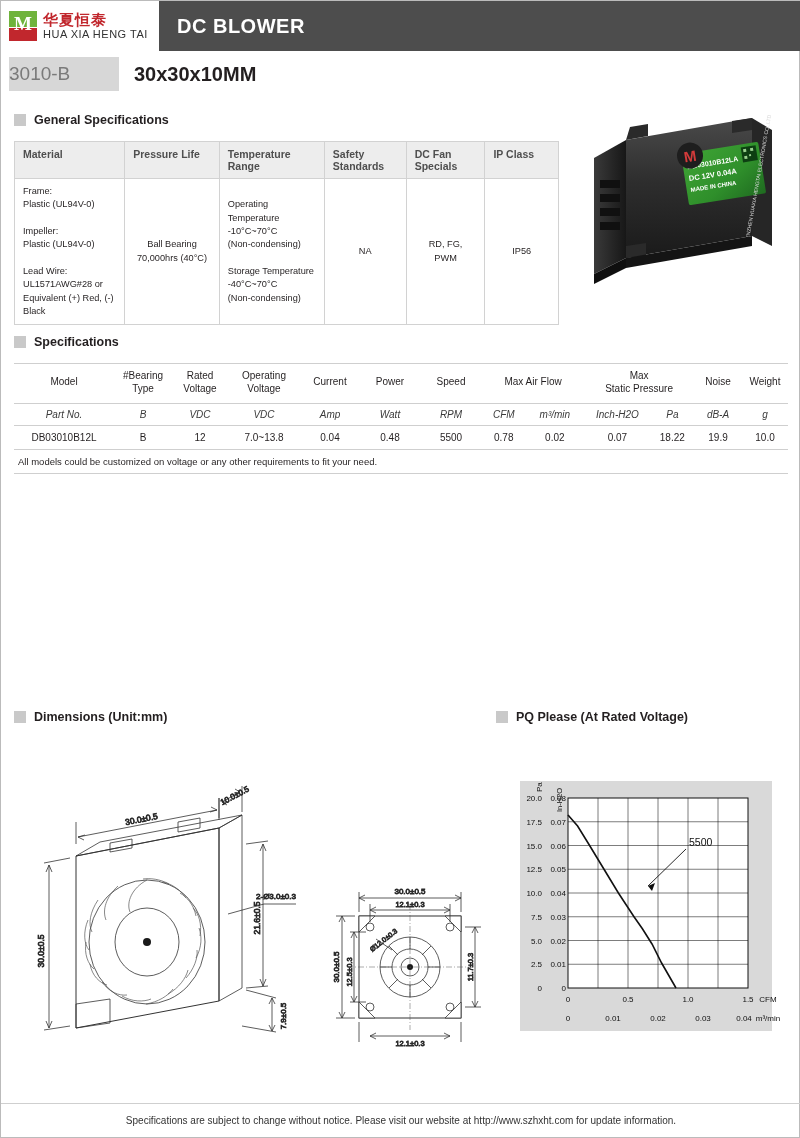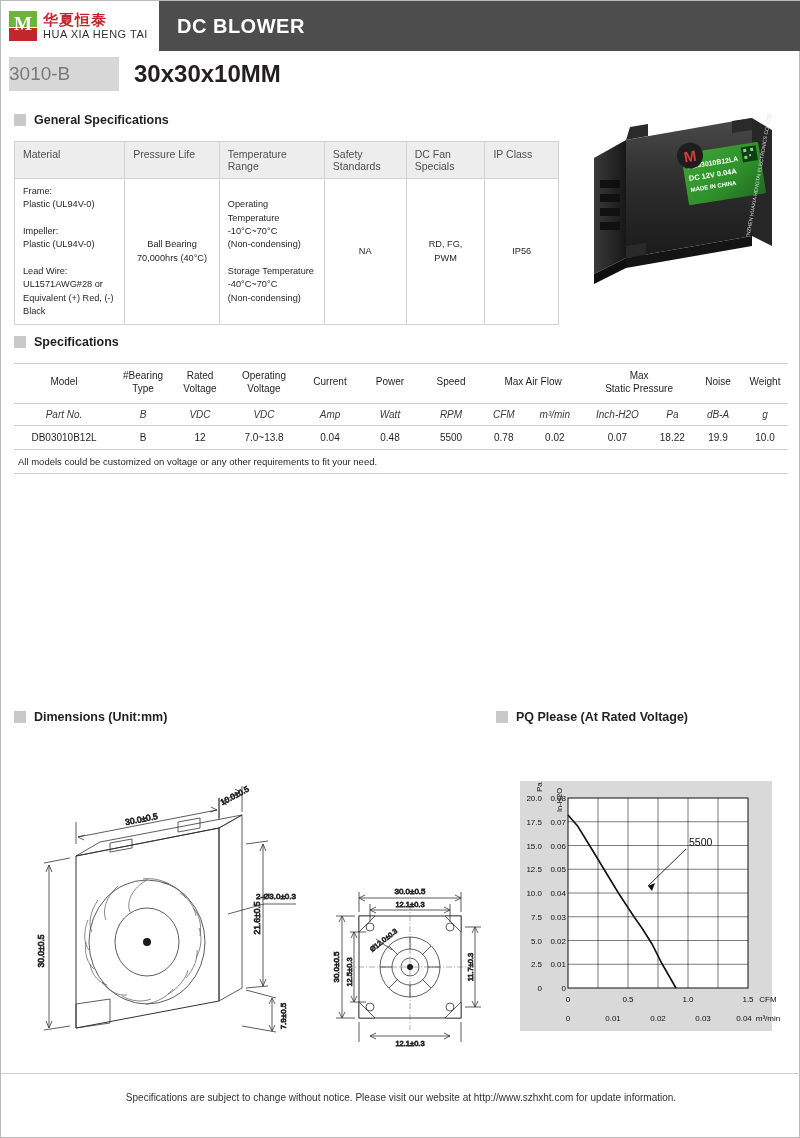--- a/index.html
+++ b/index.html
@@ -22,29 +22,29 @@
   .logo-text { line-height:1.1; }
   .logo-cn { font-size:15px; font-weight:bold; color:#c1272d; letter-spacing:1px; }
   .logo-en { font-size:11px; color:#333; letter-spacing:0.5px; }
   .hdr-right { position:absolute; left:158px; top:0; width:642px; height:50px; background:#4d4d4d; color:#fff;
                display:flex; align-items:center; padding-left:18px; font-size:20px; font-weight:bold; letter-spacing:0.5px; }
 
   
   .modelbar { position:absolute; left:0; top:56px; width:800px; height:34px; }
   .model-code { position:absolute; left:8px; top:0; width:110px; height:34px; background:#d7d7d7; color:#7a7a7a;
                 font-size:19px; display:flex; align-items:center; padding-left:0; }
-  .model-size { position:absolute; left:133px; top:0; height:34px; display:flex; align-items:center; font-size:24px; font-weight:bold; color:#231f20; }
+  .model-size { position:absolute; left:133px; top:0; height:34px; display:flex; align-items:center; font-size:20px; font-weight:bold; color:#231f20; }
 
   
   .sec-title { position:absolute; display:flex; align-items:center; font-size:12.5px; font-weight:bold; }
   .sec-title .sq { width:12px; height:12px; background:#c9c9c9; margin-right:8px; display:inline-block; }
 
   
   .gen-table { position:absolute; left:13px; top:140px; width:545px; border-collapse:collapse; }
-  .gen-table th { background:#ededed; color:#4f4f4f; font-weight:normal; font-size:10.5px; text-align:left;
+  .gen-table th { background:#ededed; color:#4f4f4f; font-weight:bold; font-size:10.5px; text-align:left;
                   padding:6px 8px; border:1px solid #d2d2d2; vertical-align:top; }
   .gen-table td { border:1px solid #d2d2d2; padding:6px 8px; font-size:9.2px; vertical-align:middle; line-height:1.45; }
   .gen-table td.center { text-align:center; }
   .gen-table tr.body-row td { height:120px; }
 
   
   .photo { position:absolute; left:585px; top:95px; width:205px; height:205px; }
 
   
   .spec-table { position:absolute; left:13px; top:362px; width:774px; border-collapse:collapse; }
@@ -52,21 +52,21 @@
   .spec-table thead th { font-weight:normal; padding:6px 2px 8px; line-height:1.25; }
   .spec-table .unit-row td { color:#3a3a3a; padding:5px 2px;font-style:italic; }
   .spec-table .data-row td { padding:6px 2px; }
   .note-row td { text-align:left; padding:6px 4px; font-size:9.5px; border-top:1px solid #cfcfcf; border-bottom:1px solid #cfcfcf; }
 
   
   .dim-area { position:absolute; left:13px; top:735px; width:470px; height:330px; }
   .pq-area { position:absolute; left:495px; top:735px; width:295px; height:330px; }
 
   
-  .footer { position:absolute; left:0; bottom:16px; width:800px; height:48px; border-top:1px solid #cfcfcf;
+  .footer { position:absolute; left:0; bottom:0; width:800px; height:34px; border-top:1px solid #cfcfcf;
             display:flex; align-items:center; justify-content:center; font-size:10px; color:#333; }
 
   svg { display:block; }
   .lbl { font-family:"Liberation Sans", sans-serif; }
 </style>
 </head>
 <body>
 
 <div class="page">
 

